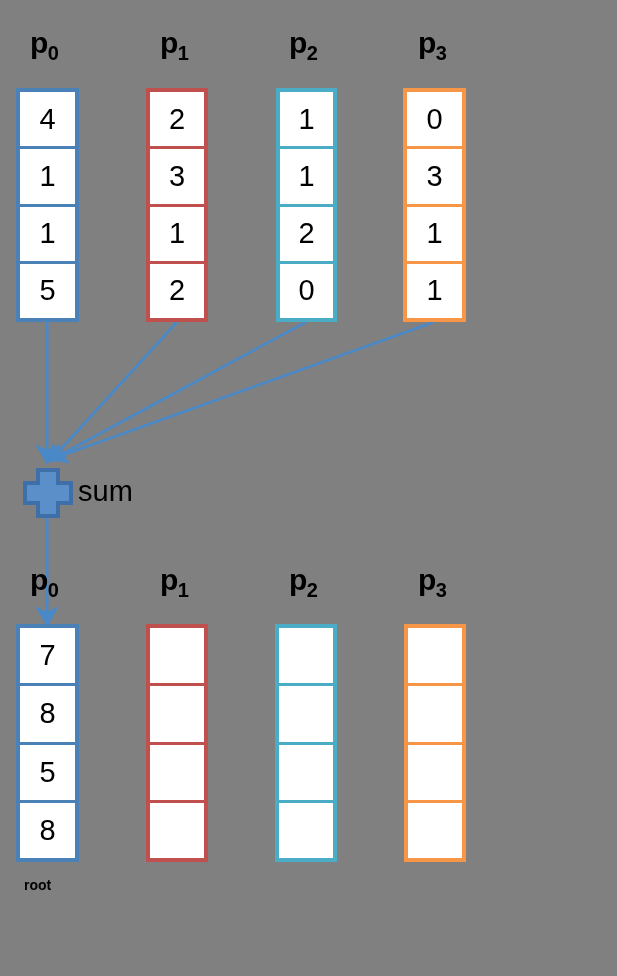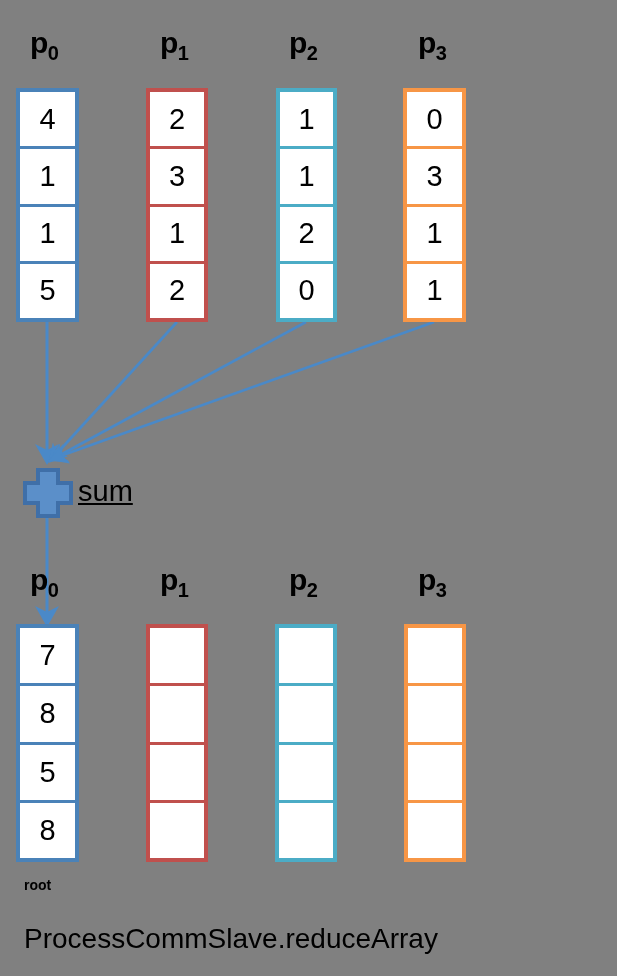--- a/index.html
+++ b/index.html
@@ -62,21 +62,20 @@
   }
   .cell + .cell {
     border-top-style: solid;
   }
   .sum-label {
     position: absolute;
     font-size: 29px;
     color: #000000;
     line-height: 1;
     white-space: nowrap;
-    text-decoration: underline;
   }
   .root-label {
     position: absolute;
     font-size: 14px;
     font-weight: bold;
     color: #000000;
     line-height: 1;
     white-space: nowrap;
   }
   .caption {
@@ -193,15 +192,14 @@
 
   <div class="array-col" id="bot-arr-3" style="left: 404px; top: 624px; width: 62px; height: 238px; border-width: 4px; border-color: rgb(247, 150, 70);">
     <div class="cell" style="flex: 1 1 0%; border-top-color: rgb(247, 150, 70);"></div>
     <div class="cell" style="flex: 1 1 0%; border-top-width: 3px; border-top-color: rgb(247, 150, 70);"></div>
     <div class="cell" style="flex: 1 1 0%; border-top-width: 3px; border-top-color: rgb(247, 150, 70);"></div>
     <div class="cell" style="flex: 1 1 0%; border-top-width: 3px; border-top-color: rgb(247, 150, 70);"></div>
   </div>
 
   <div class="root-label" style="left:24px; top:878px;">root</div>
 
-  <div class="caption" style="left:24px; top:925px;">ProcessCommSlave.reduceArray</div>
 
 </div>
 
 </body></html>

